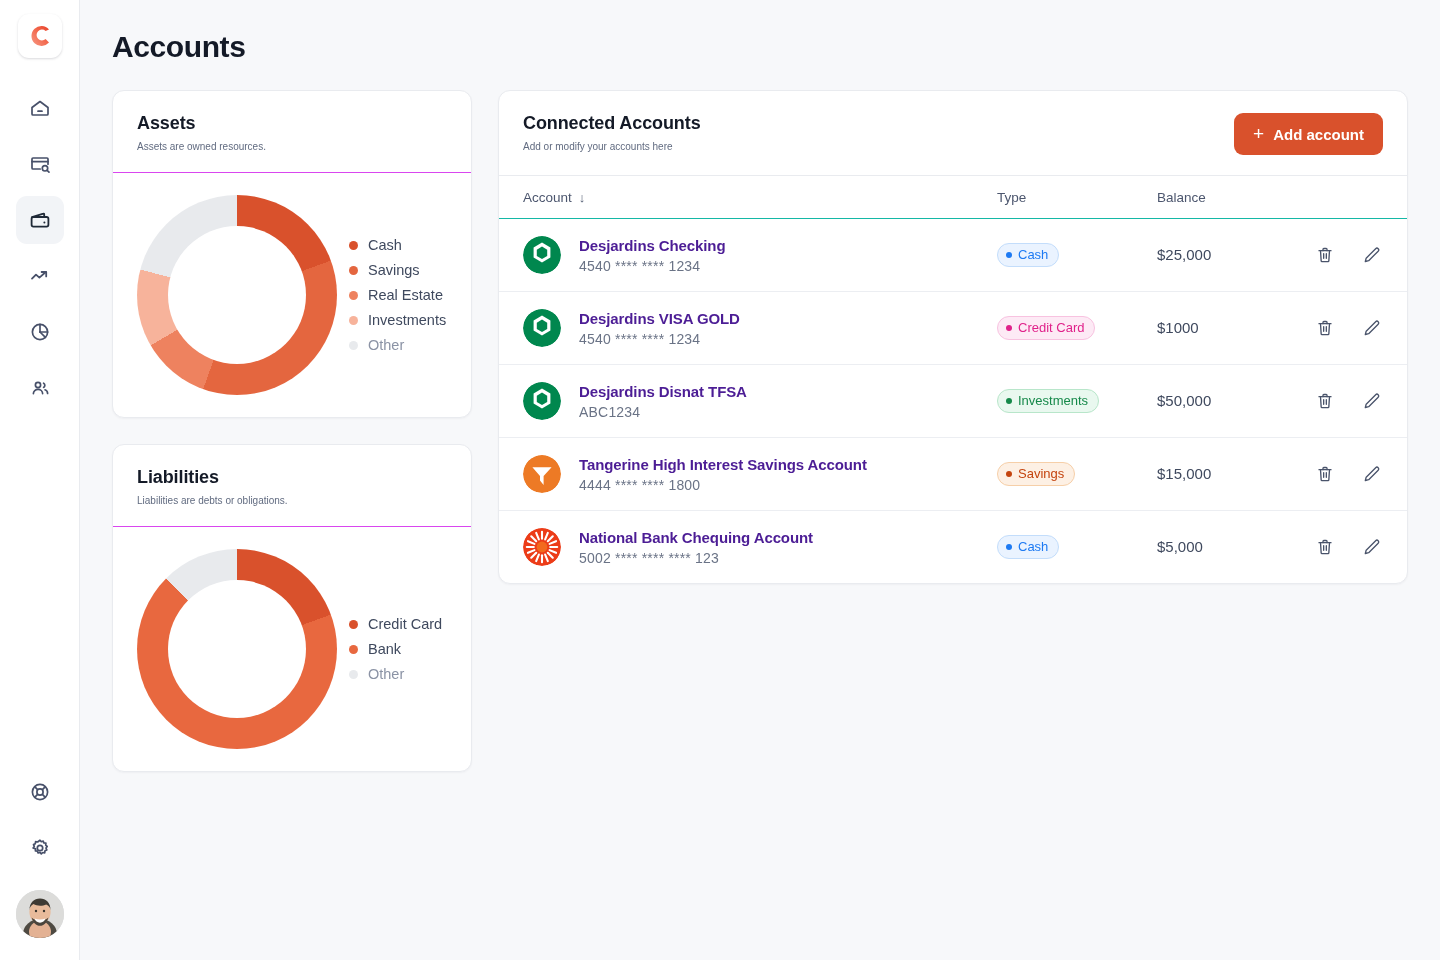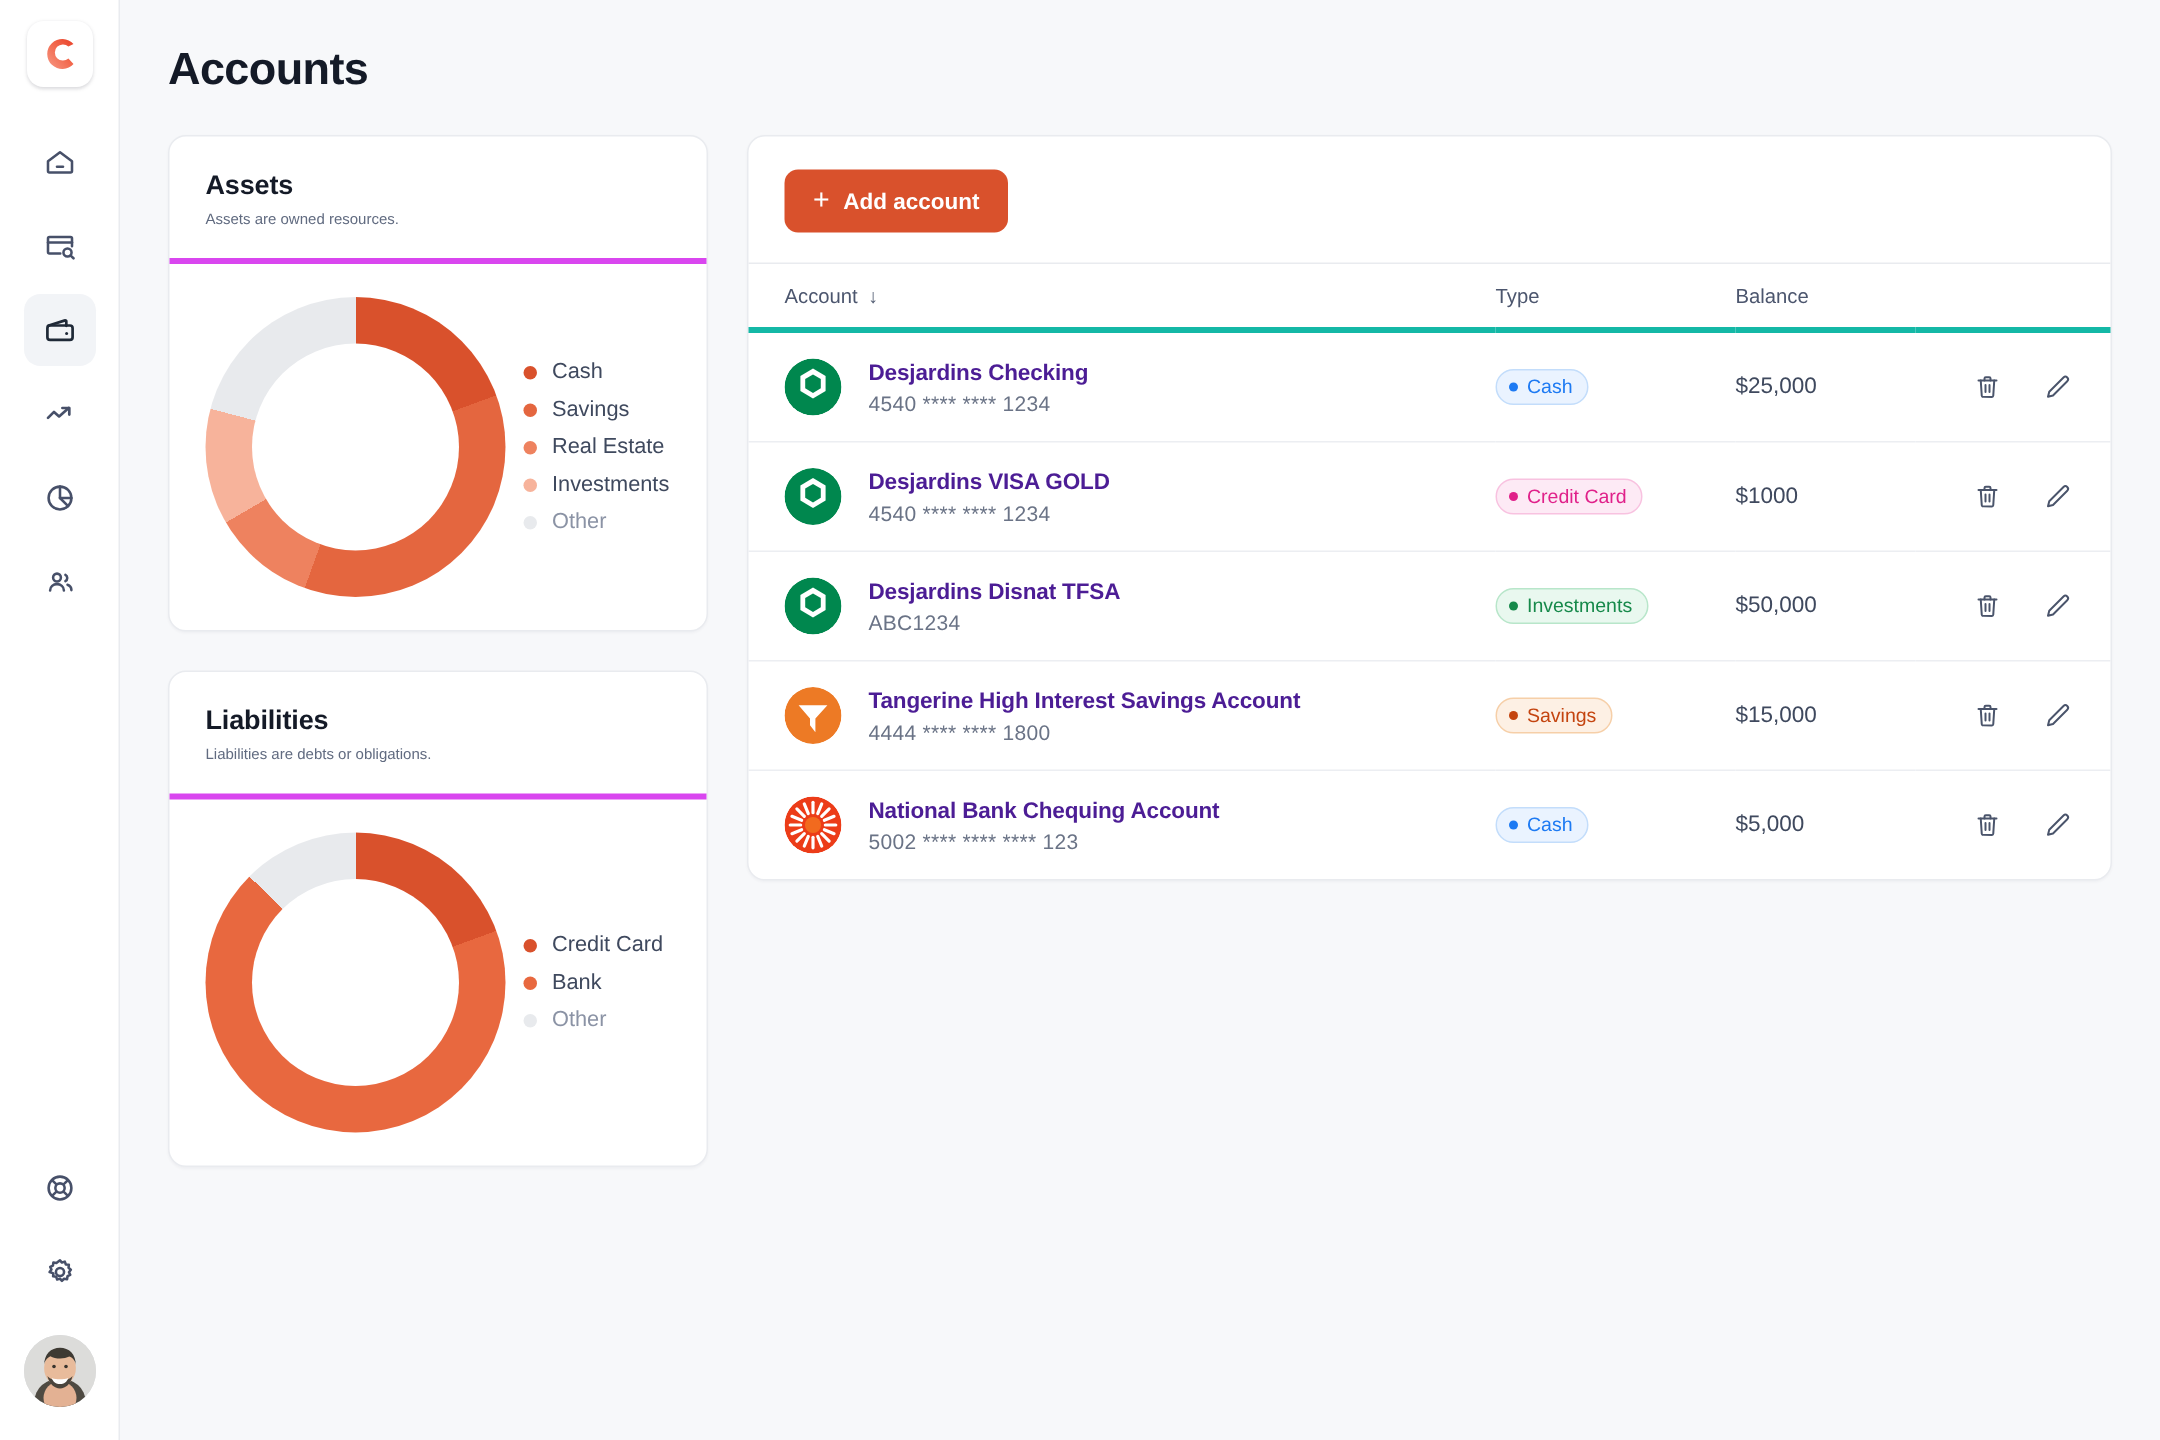--- a/index.html
+++ b/index.html
@@ -51,21 +51,21 @@
   .content-row { display: flex; gap: 26px; align-items: flex-start; }
 
   
   .card {
     background: #ffffff;
     border: 1px solid #e9ebef;
     border-radius: 12px;
     box-shadow: 0 1px 2px rgba(16,24,40,.04);
   }
   .left-col { width: 360px; flex: 0 0 360px; display: flex; flex-direction: column; gap: 26px; }
-  .card-head { padding: 22px 24px 20px 24px; border-bottom: 4px solid #d946ef; }
+  .card-head { padding: 22px 24px 20px 24px; border-bottom: 1px solid #d946ef; }
   .card-title { font-size: 18px; font-weight: bold; color: #141a27; margin-bottom: 7px; letter-spacing: -0.1px; }
   .card-sub { font-size: 10px; color: #616b80; }
   .card-body { padding: 22px 20px 22px 24px; display: flex; align-items: center; gap: 6px; }
 
   .donut-wrap { width: 200px; height: 200px; flex: 0 0 200px; position: relative; }
   .donut { width: 200px; height: 200px; border-radius: 50%; }
   .donut::after {
     content: ""; position: absolute; inset: 31px;
     background: #ffffff; border-radius: 50%;
   }
@@ -88,21 +88,21 @@
     padding: 0 19px; height: 42px; cursor: pointer;
     font-family: "Liberation Sans", sans-serif;
   }
   .btn-add .plus { font-size: 19px; font-weight: normal; line-height: 1; margin-top: -1px; }
 
   table { width: 100%; border-collapse: collapse; }
   thead th {
     font-size: 13.5px; font-weight: normal; color: #4c5companion;
     color: #4c566e;
     text-align: left; padding: 14px 0 13px 0;
-    border-bottom: 4px solid #14b8a6;
+    border-bottom: 1px solid #14b8a6;
   }
   thead th.c-account { padding-left: 24px; }
   .sort-arrow { display: inline-block; margin-left: 7px; color: #525c72; font-size: 13px; }
   tbody tr { border-bottom: 1px solid #eceef2; }
   tbody tr:last-child { border-bottom: none; }
   tbody td { padding: 17px 0; vertical-align: middle; }
   td.c-account { padding-left: 24px; }
   .acct-cell { display: flex; align-items: center; gap: 18px; }
   .acct-logo { width: 38px; height: 38px; flex: 0 0 38px; border-radius: 50%; }
   .acct-name { font-size: 15px; font-weight: bold; color: #4c1d95; margin-bottom: 4px; letter-spacing: -0.1px; }
@@ -283,20 +283,24 @@
                   <span class="legend-dot" style="background: rgb(232, 234, 237);"></span>
                   <span>Other</span>
                 </div>
               </div>
           </div>
         </section>
       </div>
 
       <section class="card table-card">
         <div class="table-head">
+          <div>
+            <div class="card-title">Connected Accounts</div>
+            <div class="card-sub">Add or modify your accounts here</div>
+          </div>
           <button class="btn-add">
             <span class="plus">+</span>
             <span>Add account</span>
           </button>
         </div>
 
         <table>
           <thead>
             <tr>
               <th class="c-account">

